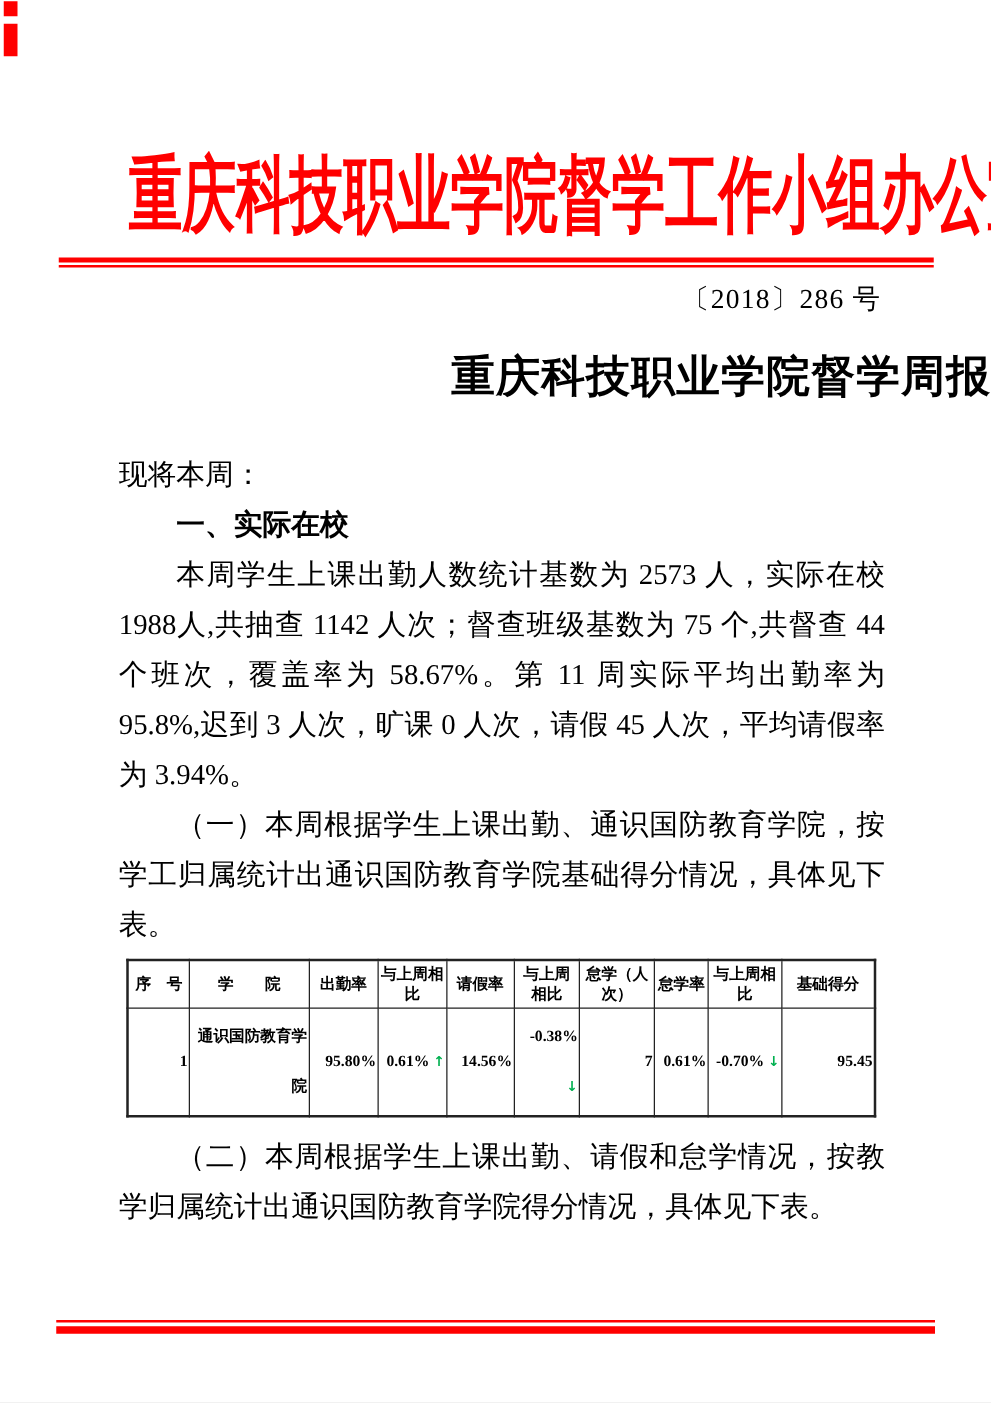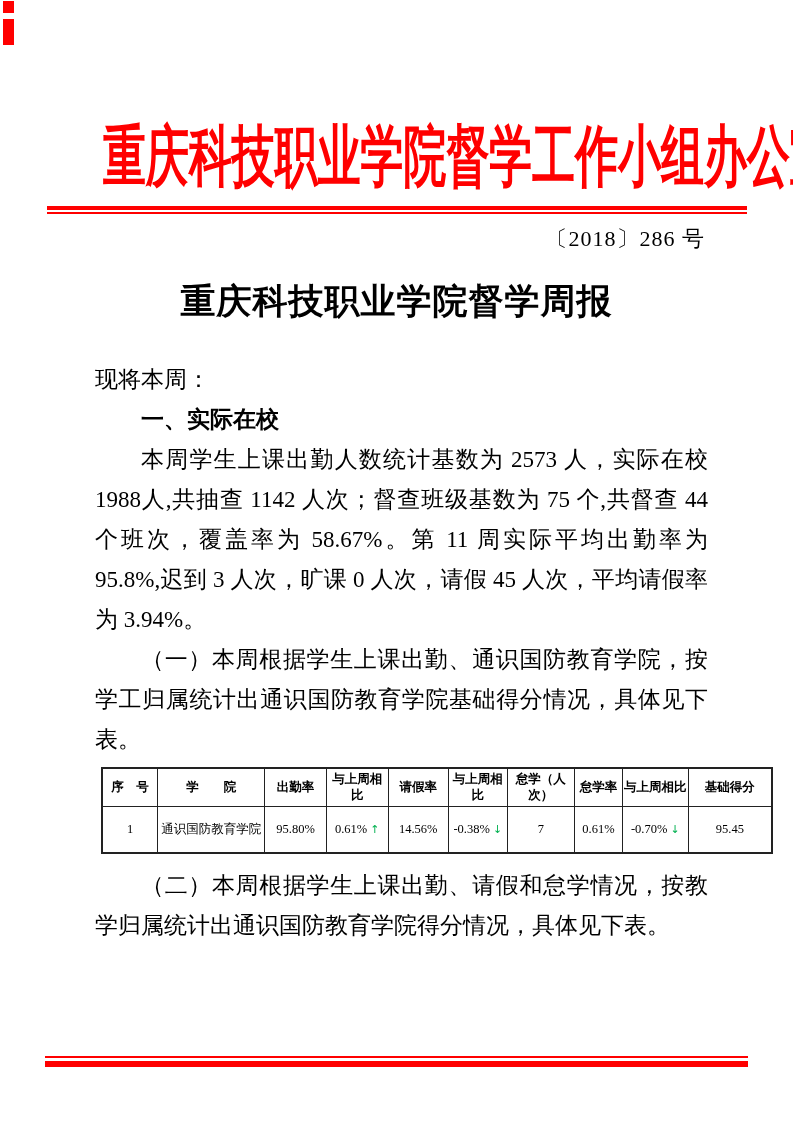--- a/index.html
+++ b/index.html
@@ -23,43 +23,43 @@
   .header-rule { position:absolute; top:206px; left:47px; right:46px; }
   .header-rule .thick { height:4px; background:var(--red); }
   .header-rule .thin  { height:2px; background:var(--red); margin-top:2px; }
 
   .doc-number {
     position:absolute; top:224px; right:88px;
     font-size:22px; letter-spacing:1px;
   }
   .doc-title {
     position:absolute; top:278px; left:0; width:100%;
-    text-align:center; font-size:35px; font-weight:bold; letter-spacing:1px;
+    text-align:right; font-size:35px; font-weight:bold; letter-spacing:1px;
   }
 
   .body-block {
     position:absolute; top:360px; left:95px; width:613px;
     font-size:23px; line-height:40px; text-align:justify;
   }
   .body-block p { margin:0; }
   .indent  { text-indent:2em; }
   .section-heading { font-weight:bold; text-indent:2em; font-size:23px; margin:0; line-height:40px; }
 
   table.score-table {
-    width:672px; margin:7px 0 0 6px;
+    width:600px; margin:7px 0 0 6px;
     border-collapse:collapse; table-layout:fixed;
     font-family:"Liberation Serif","DejaVu Serif",serif;
   }
   .score-table th, .score-table td {
     border:1px solid #222; text-align:center; vertical-align:middle;
     padding:2px 1px; overflow:hidden;
   }
   .score-table { border:2px solid #222; }
   .score-table th { font-size:12.5px; font-weight:bold; height:38px; line-height:1.3; }
-  .score-table td { font-size:12.5px; font-weight:normal; height:30px; }
+  .score-table td { font-size:12.5px; font-weight:bold; height:30px;text-align:right; }
   .trend { color:var(--green); font-family:"DejaVu Sans",sans-serif; font-size:11px; }
   .p-after-table { margin-top:12px !important; }
 
   .bottom-rule { position:absolute; top:1056px; left:45px; right:45px; }
   .bottom-rule .thin  { height:2px; background:var(--red); }
   .bottom-rule .thick { height:6px; background:var(--red); margin-top:3px; }
 </style>
 </head>
 <body>
 

